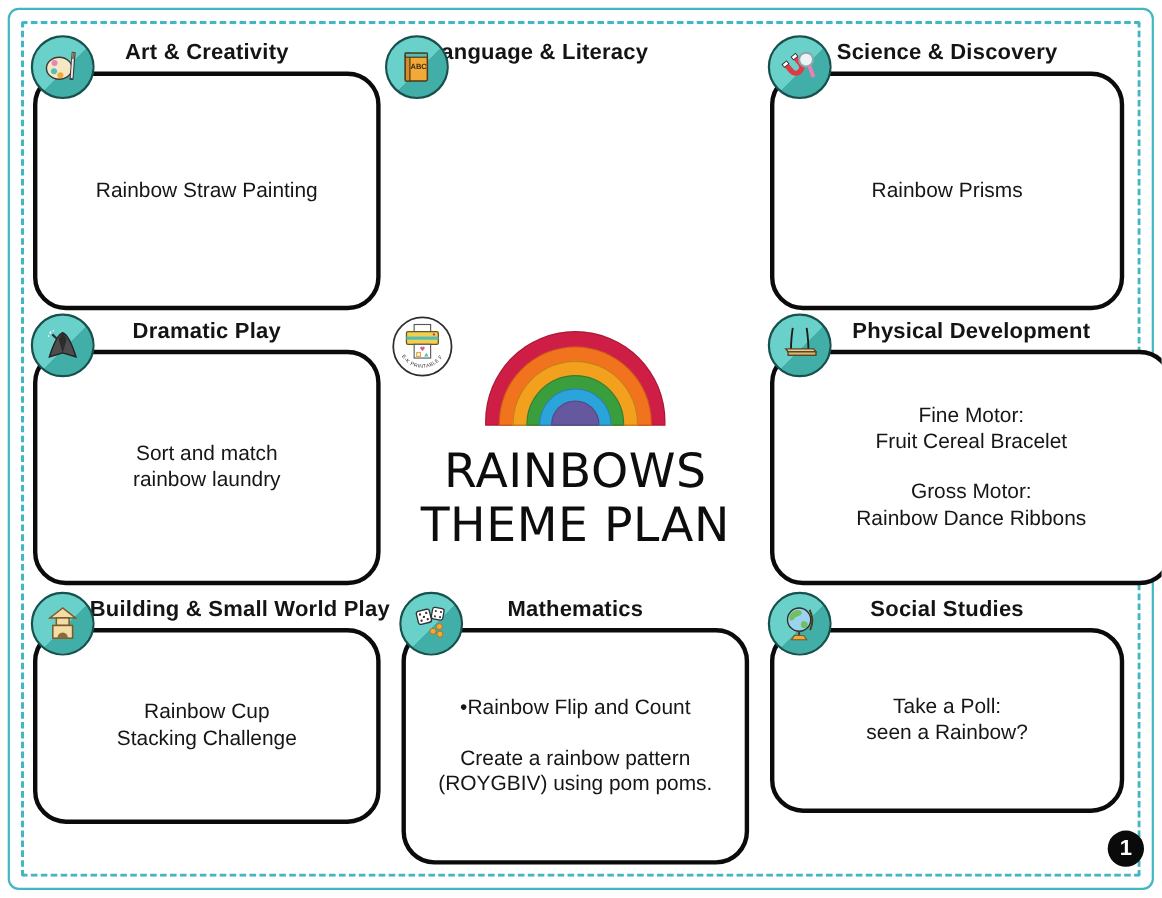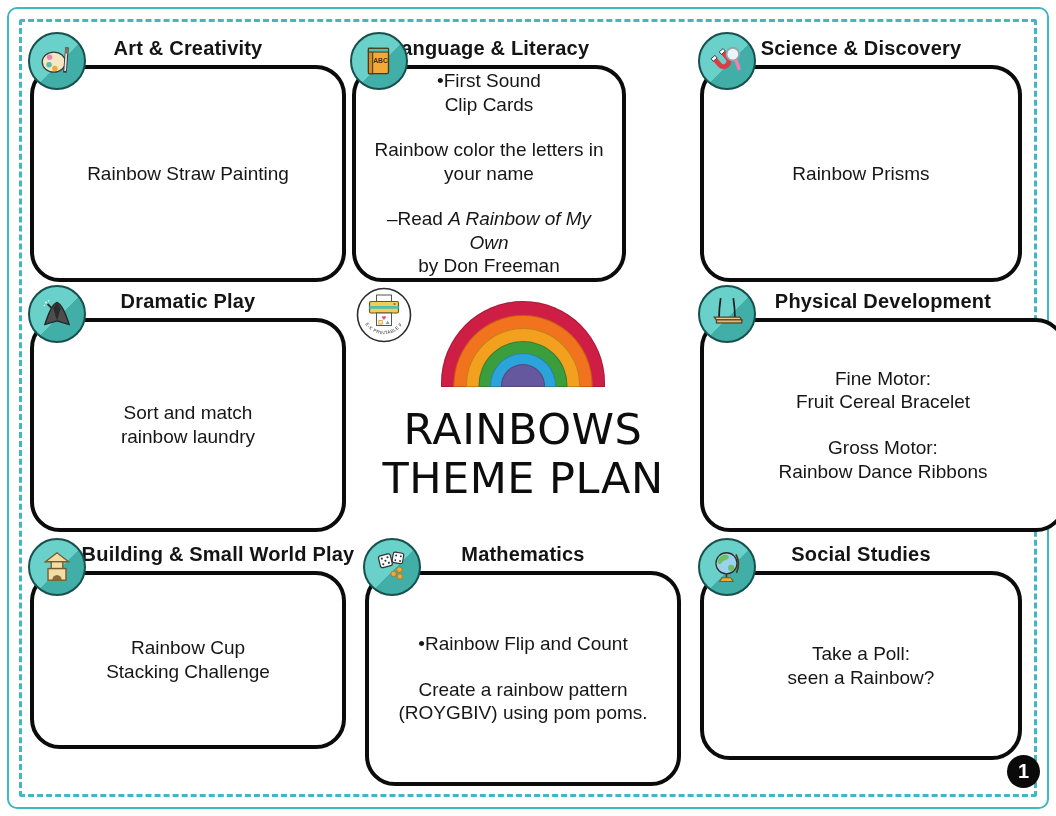--- a/index.html
+++ b/index.html
@@ -103,28 +103,20 @@
       <svg viewBox="0 0 36 36" width="38" height="38">
         <rect x="8" y="6" width="19" height="24" rx="1.5" fill="#f3a938" stroke="#4a3a16" stroke-width="1.3"></rect>
         <rect x="8" y="6" width="4" height="24" fill="#d88a28" stroke="#4a3a16" stroke-width="1"></rect>
         <rect x="8" y="6" width="19" height="3.5" fill="#54bdb7" stroke="#4a3a16" stroke-width="1"></rect>
         <text x="19.5" y="20" font-size="6.5" font-weight="bold" text-anchor="middle" fill="#41300f" font-family="Liberation Sans, sans-serif">ABC</text>
       </svg>
     </div>
     <div class="cell-head">
         <h2>Language &amp; Literacy</h2>
       </div>
-    <div class="box" style="height:217px">
-      <p>•First Sound</p>
-      <p>Clip Cards</p>
-      <p class="gap">Rainbow color the letters in</p>
-      <p>your name</p>
-      <p class="gap"><span>–Read </span><span class="italic">A Rainbow of My Own</span></p>
-      <p>by Don Freeman</p>
-    </div>
   </section>
 
   <section class="cell" style="left:700px; top:32px; width:322px; height:252px">
     <div class="icon-circle">
       <svg viewBox="0 0 36 36" width="38" height="38">
         <g transform="rotate(-40 13 17)">
           <path d="M8.5 12 v7 a5 5 0 0 0 10 0 v-7" fill="none" stroke="#e03a45" stroke-width="4.6"></path>
           <rect x="6" y="9.6" width="4.9" height="3.2" fill="#fff" stroke="#333" stroke-width="0.8"></rect>
           <rect x="16.1" y="9.6" width="4.9" height="3.2" fill="#fff" stroke="#333" stroke-width="0.8"></rect>
         </g>
@@ -270,20 +262,20 @@
         <path d="M12 8 q4 -3 7 -1 q2 2 -1 4 q-4 1 -6 4 q-3 1 -3 -2 q0 -3 3 -5" fill="#6fbf63"></path>
         <path d="M20 16 q4 -1 5 2 q0 3 -3 4 q-3 0 -3 -3 q0 -2 1 -3" fill="#6fbf63"></path>
         <path d="M26.5 6 q4.5 8.5 0.5 17.5" fill="none" stroke="#4a3a16" stroke-width="1.6"></path>
         <line x1="17.5" y1="24.5" x2="17.5" y2="28.2" stroke="#4a3a16" stroke-width="1.6"></line>
         <path d="M13.5 28.2 h8 l2.5 3.6 h-13 Z" fill="#f3a938" stroke="#7a5a28" stroke-width="1"></path>
       </svg>
     </div>
     <div class="cell-head">
         <h2>Social Studies</h2>
       </div>
-    <div class="box" style="height:189px">
+    <div class="box" style="height:168px">
       <p>Take a Poll:</p>
       <p>seen a Rainbow?</p>
     </div>
   </section>
 
   <div class="page-num">1</div>
 </div>
 
 </body></html>

